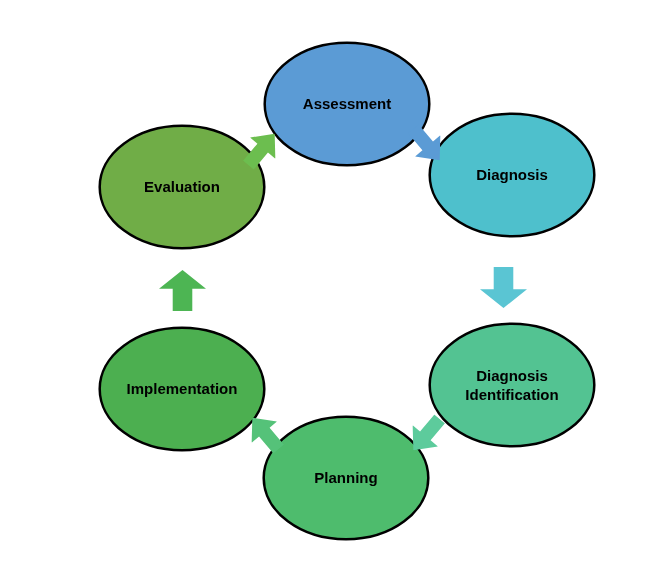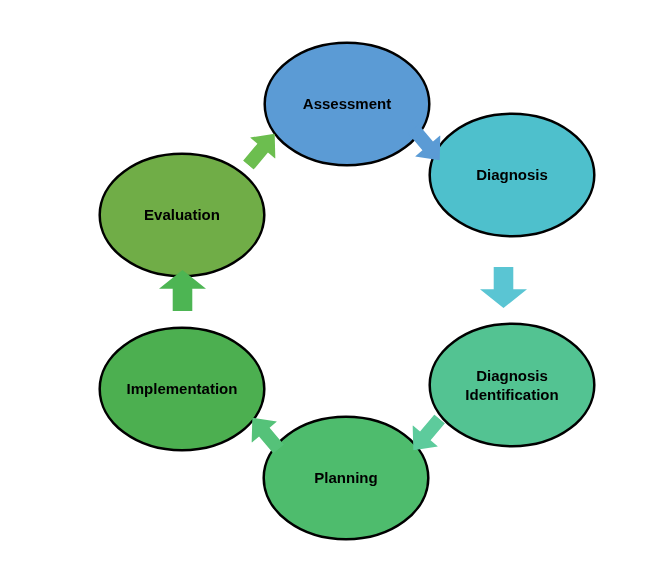--- a/index.html
+++ b/index.html
@@ -37,21 +37,21 @@
     font-size: 15px;
     line-height: 1.3;
     color: #000000;
     padding: 0 26px;
   }
   .node-assessment     { left: 263px; top: 41px;  }
   .node-diagnosis      { left: 428px; top: 112px; }
   .node-outcomes       { left: 428px; top: 322px; }
   .node-planning       { left: 262px; top: 415px; }
   .node-implementation { left: 98px;  top: 326px; }
-  .node-evaluation     { left: 98px;  top: 152px; }
+  .node-evaluation     { left: 98px;  top: 124px; }
 
   .arrow {
     position: absolute;
   }
   .arrow svg { display: block; width: 100%; height: 100%; }
   .arrow-straight { width: 47px; height: 41px; }
   .arrow-diagonal { width: 33px; height: 41px; }
 
   .arrow-diag-to-outcomes  { left: 480px; top: 267px; transform: rotate(180deg); }
   .arrow-impl-to-eval      { left: 159px; top: 270px; transform: rotate(0deg); }

